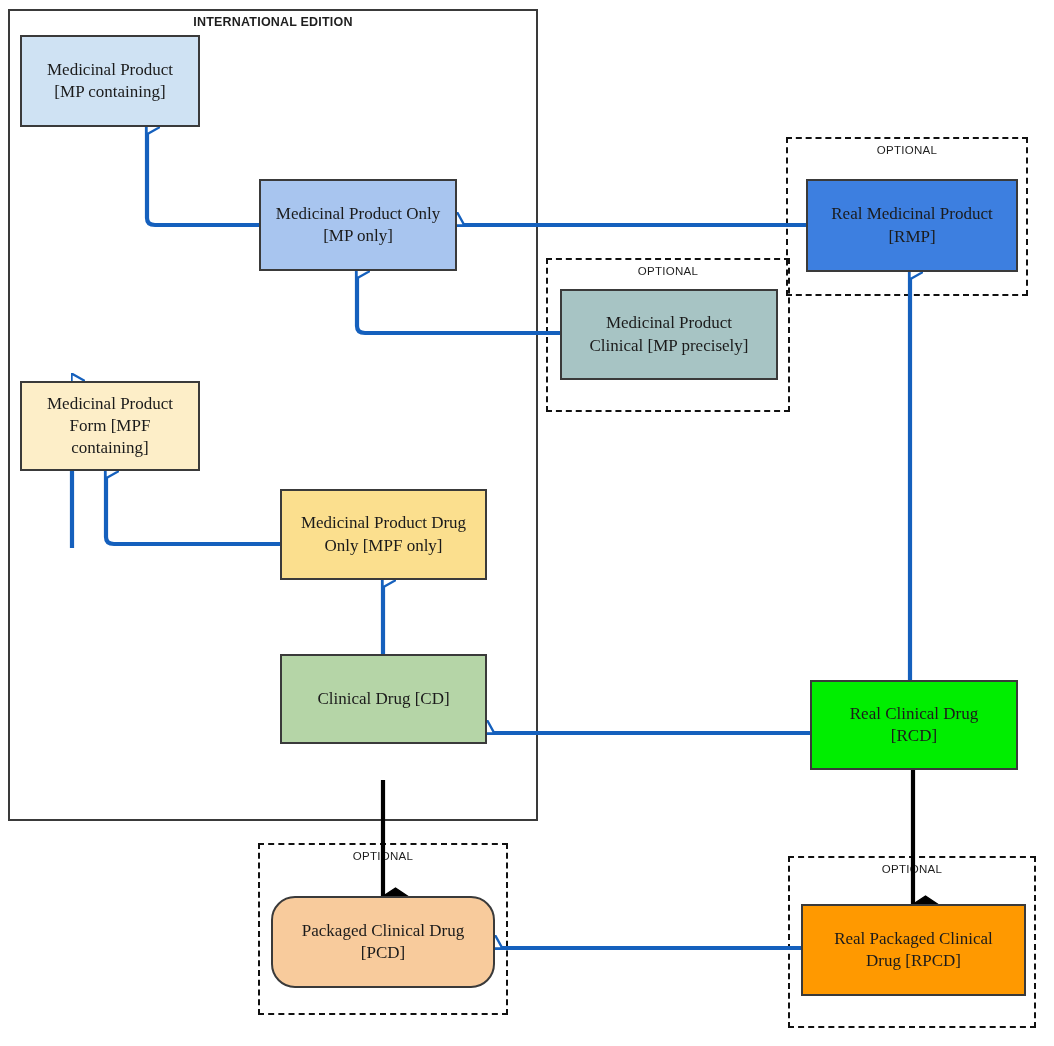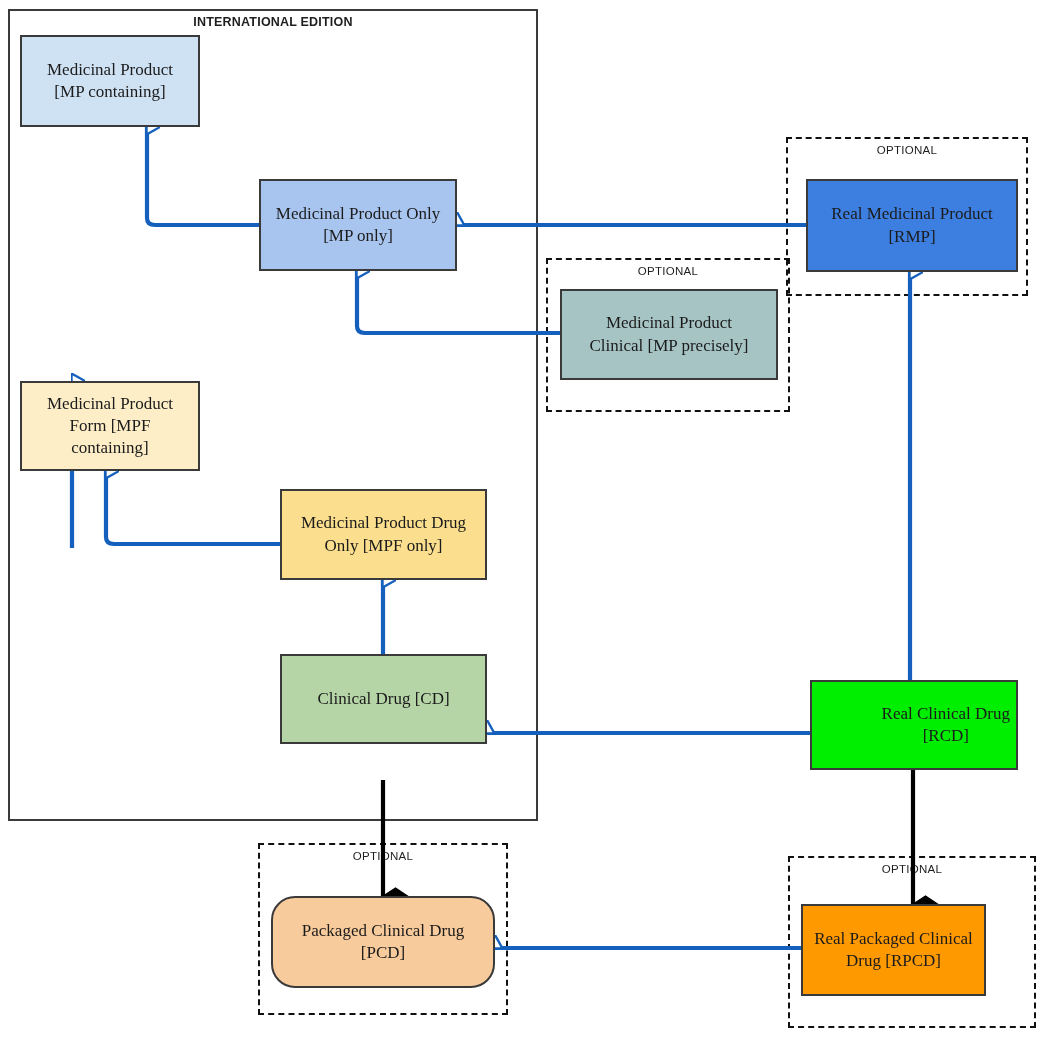--- a/index.html
+++ b/index.html
@@ -176,34 +176,34 @@
       <span>Only [MPF only]</span>
     </div>
   </div>
 
   <div class="node" style="left:280px; top:654px; width:207px; height:90px; background:#b5d5a7;">
     <div>
       <span>Clinical Drug [CD]</span>
     </div>
   </div>
 
-  <div class="node" style="left:810px; top:680px; width:208px; height:90px; background:#00ee00;justify-content:flex-end;">
+  <div class="node" style="left:810px; top:680px; width:208px; height:90px; background:#00ee00;">
     <div>
       <span>Real Clinical Drug</span>
       <span>[RCD]</span>
     </div>
   </div>
 
   <div class="node" style="left:271px; top:896px; width:224px; height:92px; background:#f8cb9c;border-radius:24px;">
     <div>
       <span>Packaged Clinical Drug</span>
       <span>[PCD]</span>
     </div>
   </div>
 
-  <div class="node" style="left:801px; top:904px; width:185px; height:92px; background:#ff9900;">
+  <div class="node" style="left:801px; top:904px; width:225px; height:92px; background:#ff9900;">
     <div>
       <span>Real Packaged Clinical</span>
       <span>Drug [RPCD]</span>
     </div>
   </div>
 
 </div>
 
 </body></html>

